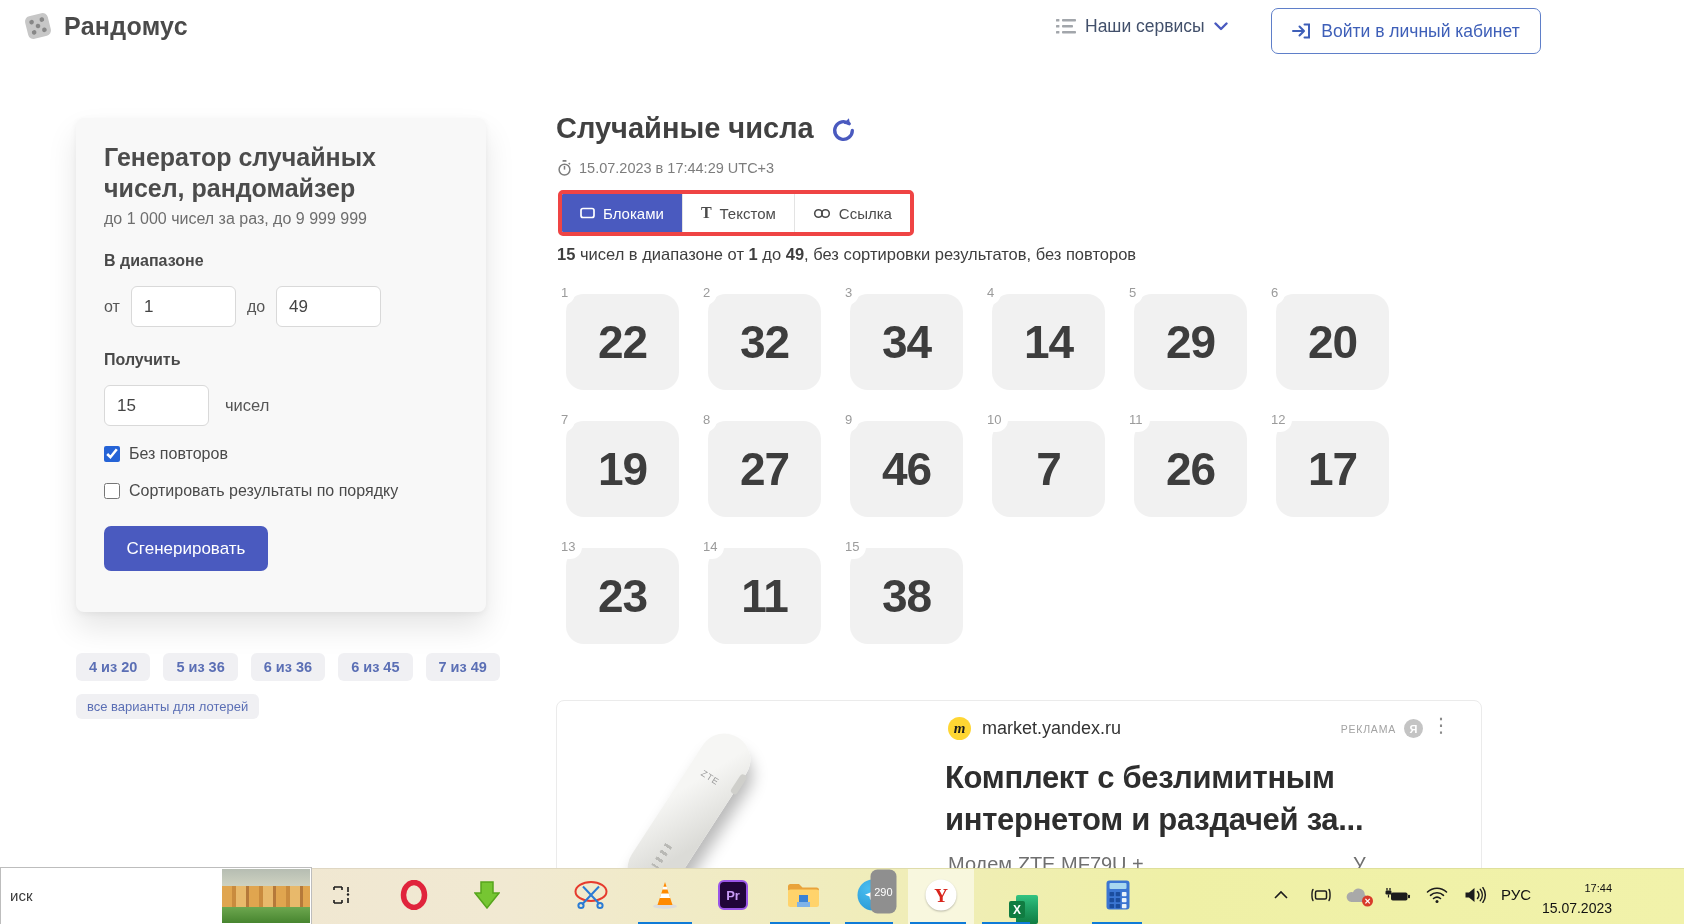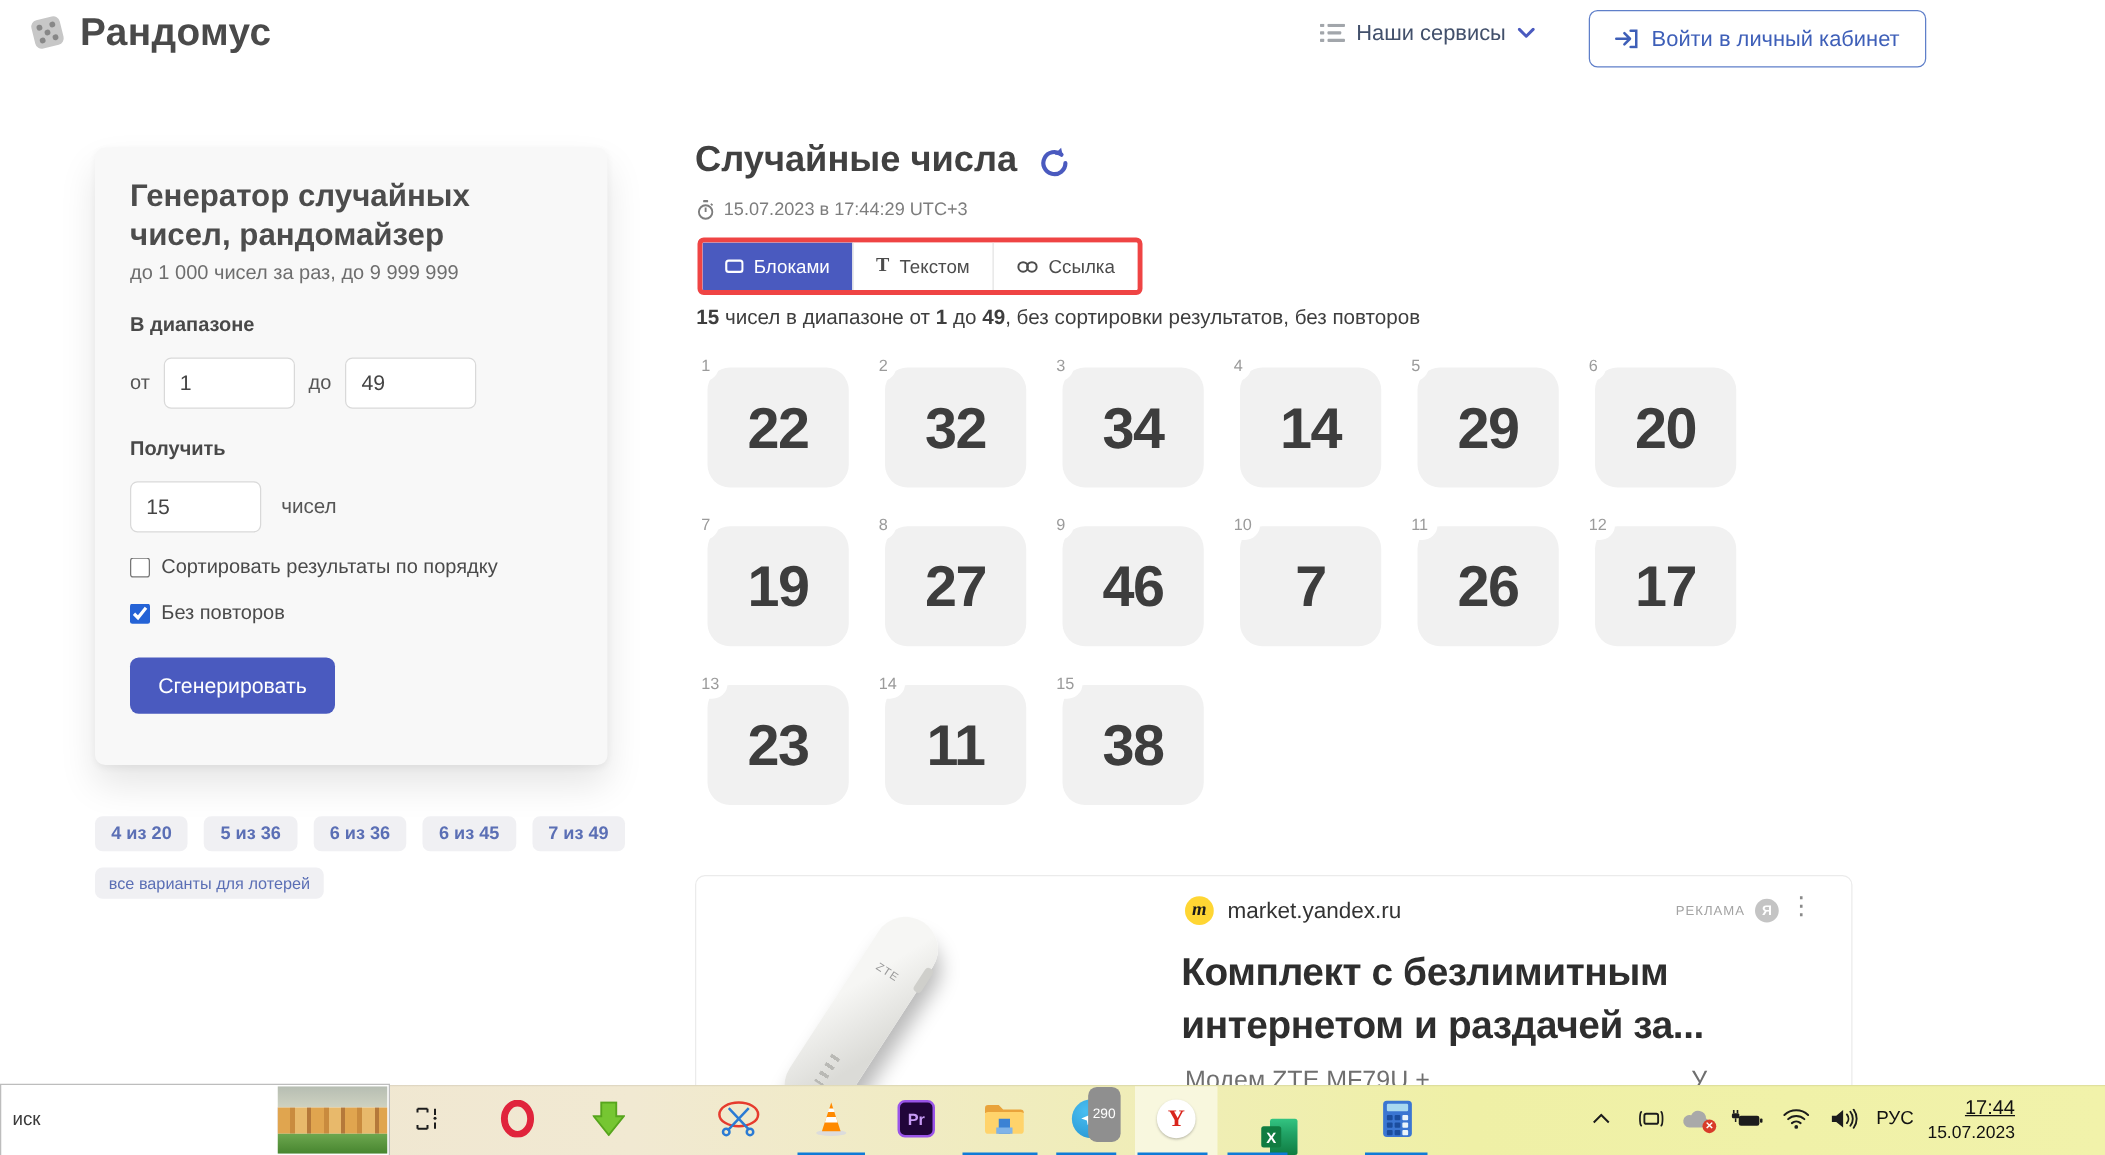--- a/index.html
+++ b/index.html
@@ -3,21 +3,21 @@
 <meta charset="utf-8">
 <style>
   html,body{margin:0;padding:0;background:#fff;}
   #screen{position:relative;width:1684px;height:924px;background:#fff;overflow:hidden;
           font-family:"Liberation Sans",sans-serif;color:#444;}
   svg{display:block}
   b{font-weight:700}
 
   
   .logo{position:absolute;left:20px;top:8px;display:flex;align-items:center;gap:8px;}
-  .logo-text{font-size:31px;font-weight:700;color:#4a4a4a;letter-spacing:.3px;}
+  .logo-text{font-size:25px;font-weight:700;color:#4a4a4a;letter-spacing:.3px;}
   .services{position:absolute;left:1056px;top:16px;display:flex;align-items:center;gap:9px;
             font-size:17.5px;color:var(--header-text,#42506b);cursor:pointer;}
   .login-btn{position:absolute;left:1271px;top:8px;width:268px;height:44px;background:#fff;
              border:1.5px solid #5f7fc9;border-radius:7px;display:flex;align-items:center;
              justify-content:center;gap:10px;color:var(--login-blue,#3e5fb8);font-size:17.5px;cursor:pointer;}
 
   
   .gen-card{position:absolute;left:76px;top:118px;width:410px;height:494px;background:#f8f8f8;
             border-radius:8px;box-shadow:0 16px 30px rgba(0,0,0,.10),0 2px 6px rgba(0,0,0,.05);
             box-sizing:border-box;padding:24px 28px;}
@@ -116,21 +116,21 @@
   .ya-circle{width:31px;height:31px;border-radius:50%;background:#fff;box-shadow:0 1px 2px rgba(0,0,0,.25);
              display:flex;align-items:center;justify-content:center;color:#d9251c;font-size:19px;
              font-weight:700;font-family:"Liberation Serif",serif;}
   .xl-wrap{position:relative;width:30px;height:29px;}
   .xl-sheet{position:absolute;left:7px;top:0;width:22px;height:29px;border-radius:2px;
             background:linear-gradient(180deg,#33c481,#21a366 40%,#107c41);}
   .xl-tile{position:absolute;left:0;top:6px;width:16px;height:17px;border-radius:2px;background:#107c41;
            color:#fff;font-size:12px;font-weight:700;display:flex;align-items:center;justify-content:center;}
   .lang{position:absolute;left:1516px;top:17px;transform:translateX(-50%);font-size:15px;color:#111;}
   .clock{position:absolute;left:1528px;top:8px;width:84px;text-align:right;color:#111;line-height:19px;}
-  .clock .t{font-size:16px;text-decoration:underline;}
+  .clock .t{font-size:11px;}
   .clock .d{font-size:14px;}
 </style>
 </head>
 <body>
 
 <div id="screen">
 
   <div class="logo">
     <span>
       <svg width="36" height="36" viewBox="0 0 34 34">
@@ -190,26 +190,26 @@
       <input class="num-input" type="text" value="49" style="">
     </div>
 
     <div class="gen-label">Получить</div>
     <div class="count-row">
       <input class="num-input" type="text" value="15" style="">
       <span>чисел</span>
     </div>
 
     <label class="chk-row">
+      <input type="checkbox" checked="" style="">
+      <span>Без повторов</span>
+    </label>
+    <label class="chk-row">
       <input type="checkbox" style="">
       <span>Сортировать результаты по порядку</span>
-    </label>
-    <label class="chk-row">
-      <input type="checkbox" checked="" style="">
-      <span>Без повторов</span>
     </label>
 
     <button class="generate-btn">Сгенерировать</button>
   </div>
 
   <div class="popular">
     <div class="combo-wrap">
         <a href="#" class="pill">4 из 20</a>
         <a href="#" class="pill">5 из 36</a>
         <a href="#" class="pill">6 из 36</a>

